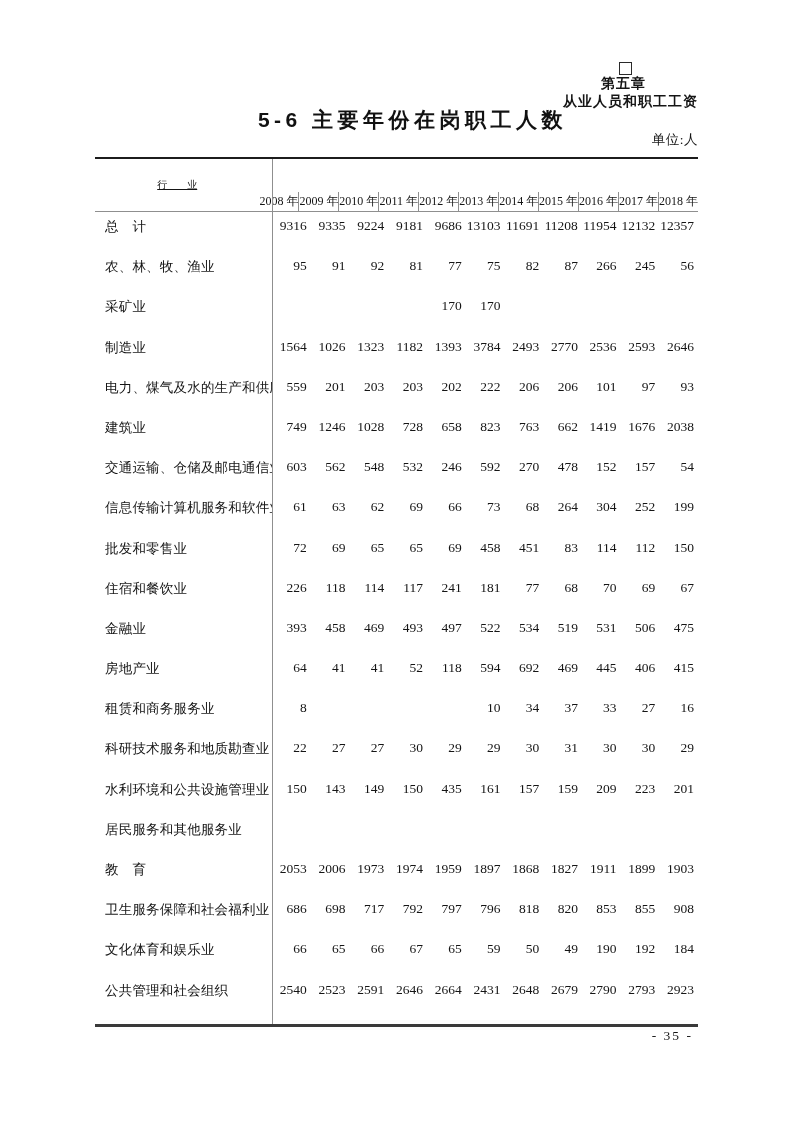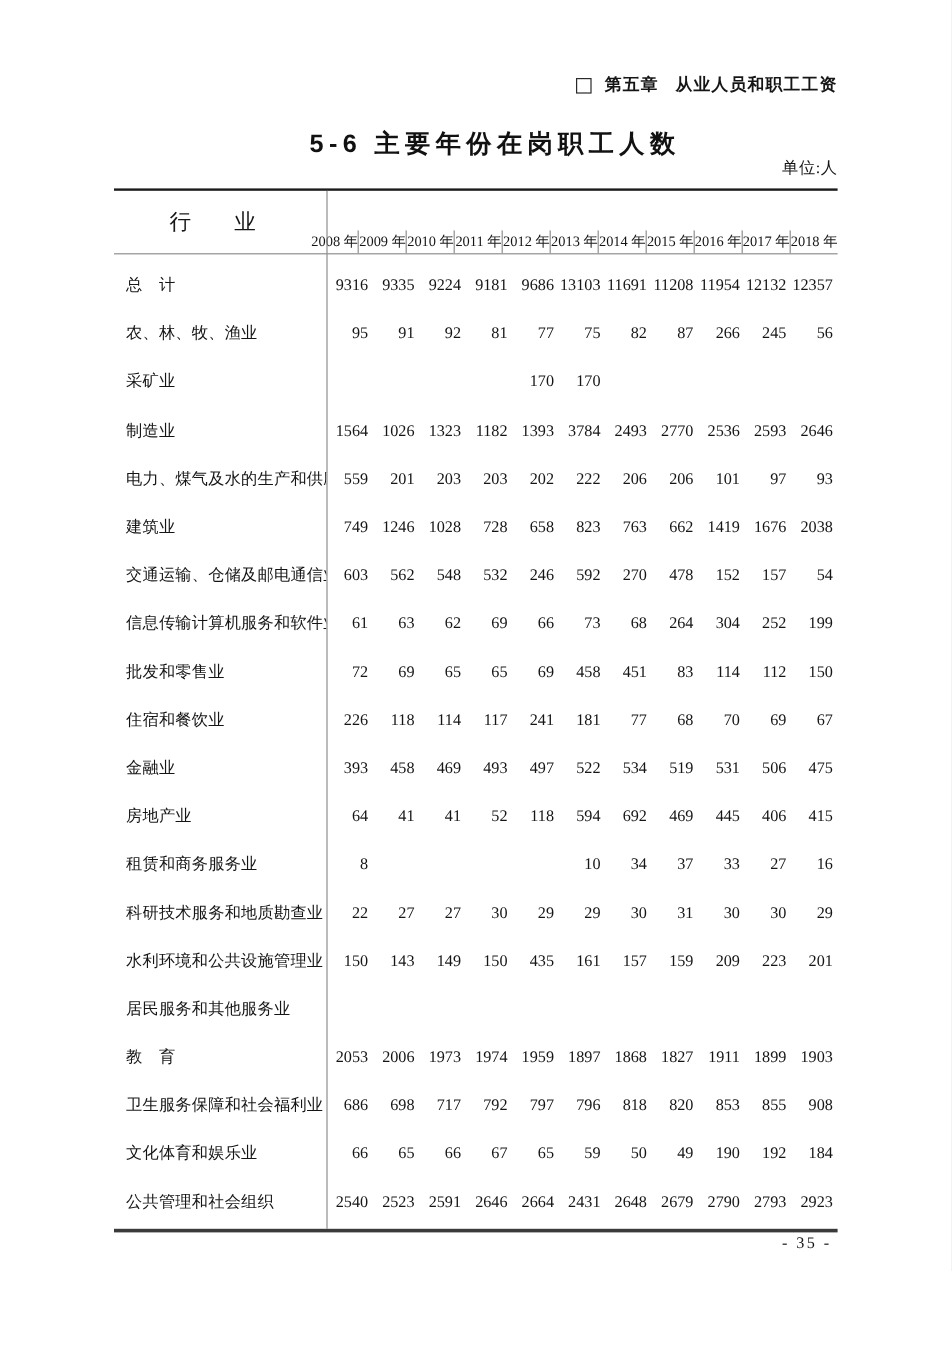--- a/index.html
+++ b/index.html
@@ -6,21 +6,21 @@
   .page{
     position:relative;width:793px;height:1122px;margin:0 auto;
     background:#ffffff;color:#151515;
     font-family:"Liberation Serif","DejaVu Serif",serif;
     overflow:hidden;
   }
   .chapter-header{
     position:absolute;top:62px;right:95px;
     font-family:"Liberation Sans","DejaVu Sans",sans-serif;
     font-weight:bold;font-size:14px;letter-spacing:1px;
-    display:flex;align-items:center;
+    display:flex;align-items:center;flex-direction:column;
   }
   .box-icon{
     display:inline-block;width:11px;height:11px;
     border:1.5px solid #2a2a2a;margin-right:11px;
   }
   .chapter-number{margin-right:14px;}
   .table-title{
     position:absolute;top:90px;left:0;width:100%;margin:16px;
     text-align:center;
     font-family:"Liberation Sans","DejaVu Sans",sans-serif;
@@ -36,30 +36,31 @@
     border-top:2.5px solid #1c1c1c;
     border-bottom:3px solid #3a3a3a;
   }
   .thead{
     display:flex;height:52px;
     border-bottom:1px solid #8f8f8f;
   }
   .cell{box-sizing:border-box;}
   .industry-head{
     width:177px;display:flex;align-items:center;justify-content:center;
-    font-size:18px;
+    font-size:10px;
+    text-decoration:underline;
   }
   .year-head{
     flex:1;display:flex;align-items:center;justify-content:center;
     font-size:12px;white-space:nowrap;overflow:hidden;
     border-left:1px solid #8f8f8f;
   }
   .year-head:first-child{border-left:none;}
   .tbody{padding-top:6px;padding-bottom:2px;}
-  .trow{display:flex;height:40.2px;align-items:center;}
+  .trow{display:flex;height:40.2px;align-items:flex-start;}
   .industry-cell{
     width:177px;padding-left:10px;font-size:13.5px;
     white-space:nowrap;overflow:hidden;letter-spacing:0.2px;
   }
   .val-cell{
     flex:1;text-align:right;padding-right:4px;font-size:13.5px;
     white-space:nowrap;
   }
   .vline{
     position:absolute;left:177px;top:0;bottom:0;width:1px;

